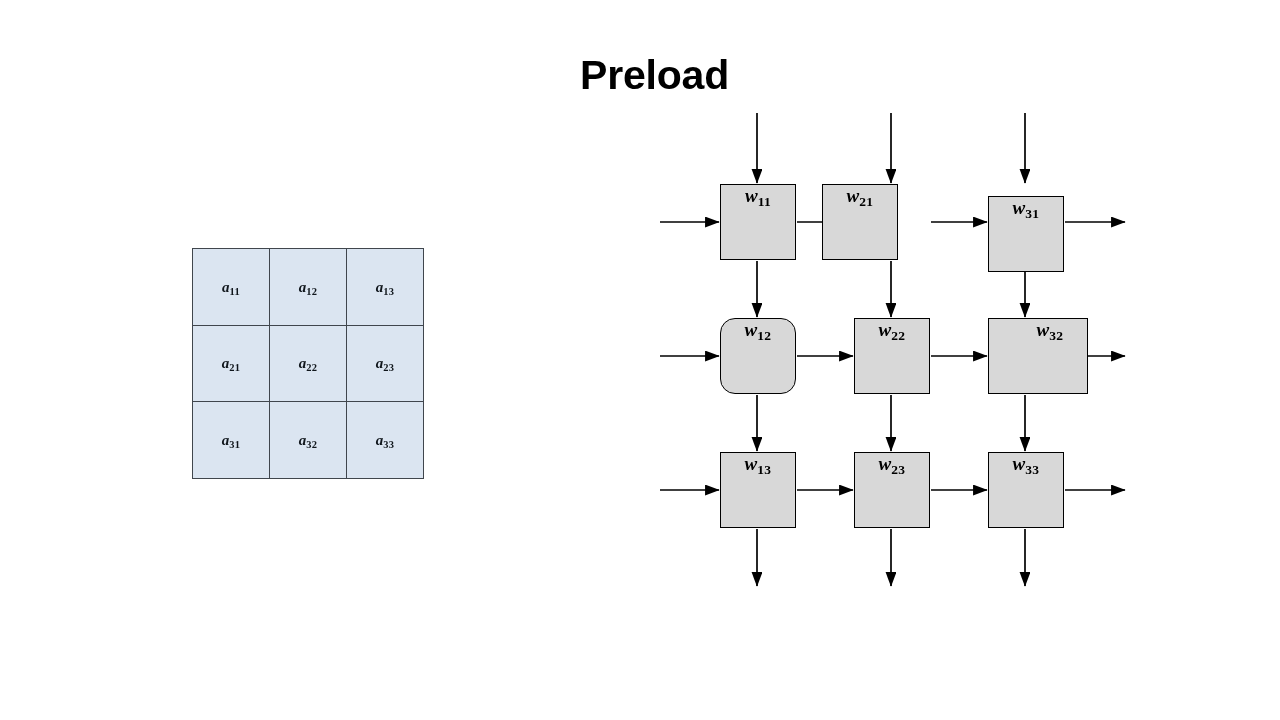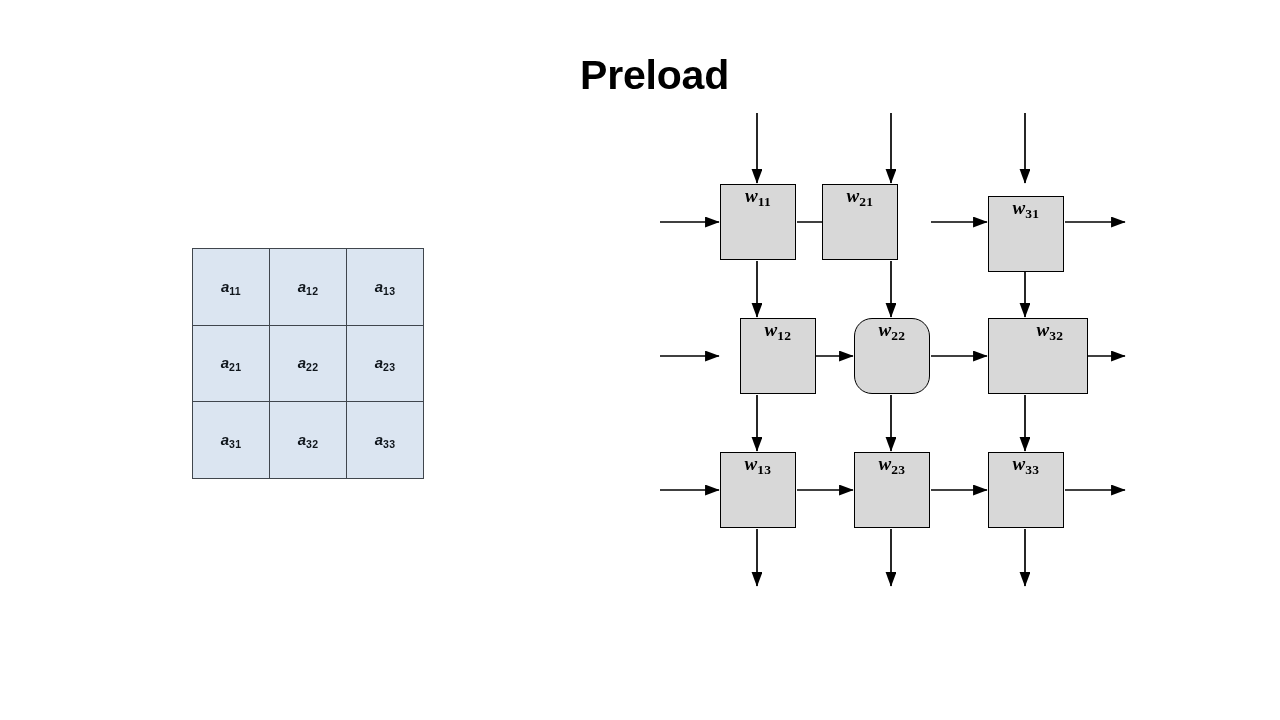--- a/index.html
+++ b/index.html
@@ -39,21 +39,21 @@
   #matrix-table td {
     width: 76px;
     height: 75.6px;
     background: #dbe5f1;
     border: 1px solid #40464d;
     text-align: center;
     vertical-align: middle;
     padding: 0;
   }
   .mvar {
-    font-family: Liberation Sans, sans-serif;
+    font-family: Liberation Serif, serif;
     font-style: italic;
     font-weight: bold;
     font-size: 15px;
     color: #10161c;
     white-space: nowrap;
   }
   .mvar sub {
     font-style: normal;
     font-weight: bold;
     font-size: 10.5px;
@@ -196,24 +196,24 @@
 <div class="pe-cell" style="left:720px; top:184px;">
   <span class="wvar"><span>w</span><sub>11</sub></span>
 </div>
 <div class="pe-cell" style="left:822px; top:184px;">
   <span class="wvar"><span>w</span><sub>21</sub></span>
 </div>
 <div class="pe-cell" style="left:988px; top:196px;">
   <span class="wvar"><span>w</span><sub>31</sub></span>
 </div>
 
-<div class="pe-cell" style="left:740px; top:318px;">
+<div class="pe-cell" style="left:720px; top:318px;border-radius:15px;">
   <span class="wvar"><span>w</span><sub>12</sub></span>
 </div>
-<div class="pe-cell" style="left:854px; top:318px;border-radius:18px;">
+<div class="pe-cell" style="left:854px; top:318px;">
   <span class="wvar"><span>w</span><sub>22</sub></span>
 </div>
 <div class="pe-cell" style="left:988px; top:318px;padding-left:24px;">
   <span class="wvar"><span>w</span><sub>32</sub></span>
 </div>
 
 <div class="pe-cell" style="left:720px; top:452px;">
   <span class="wvar"><span>w</span><sub>13</sub></span>
 </div>
 <div class="pe-cell" style="left:854px; top:452px;">

